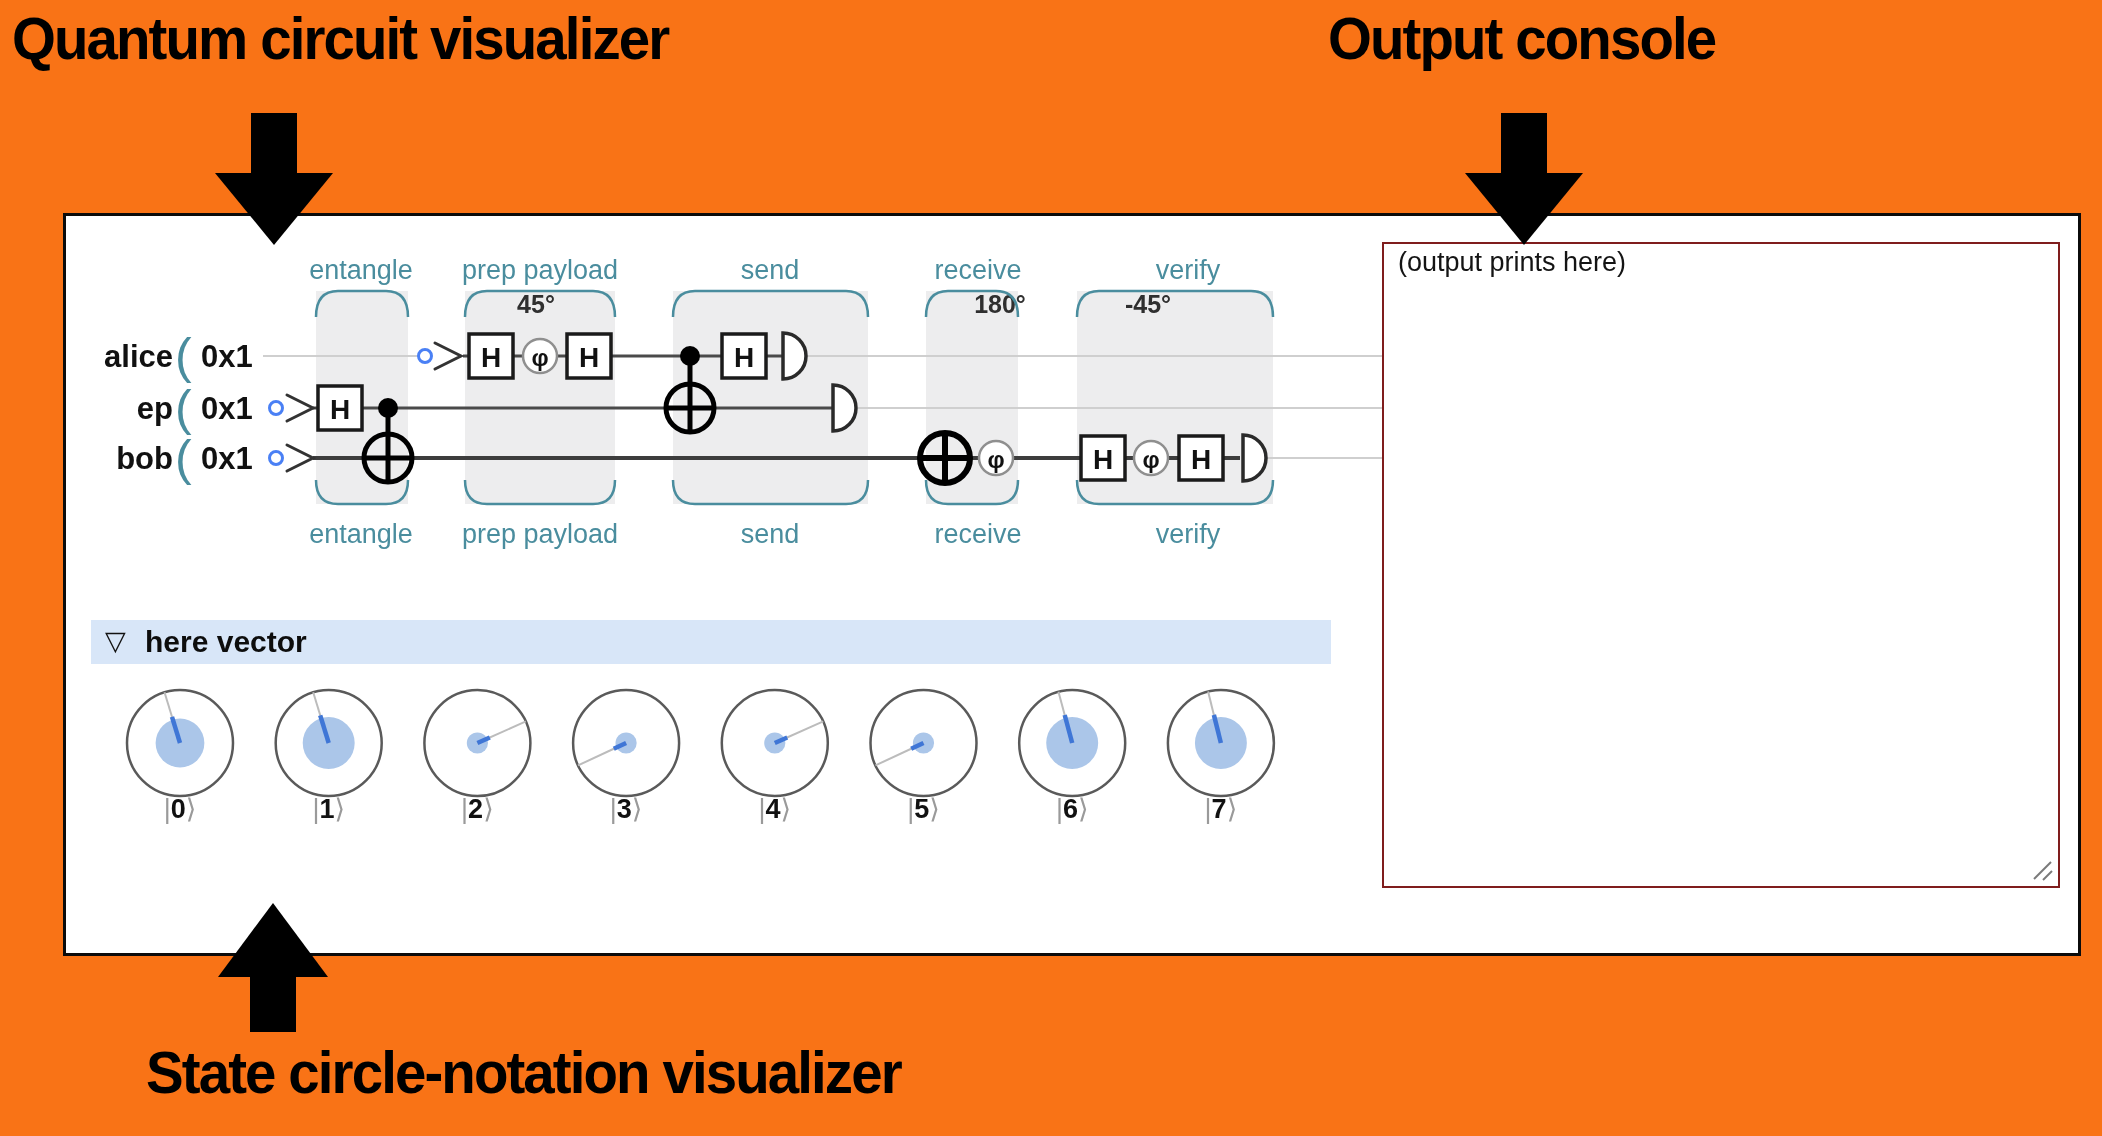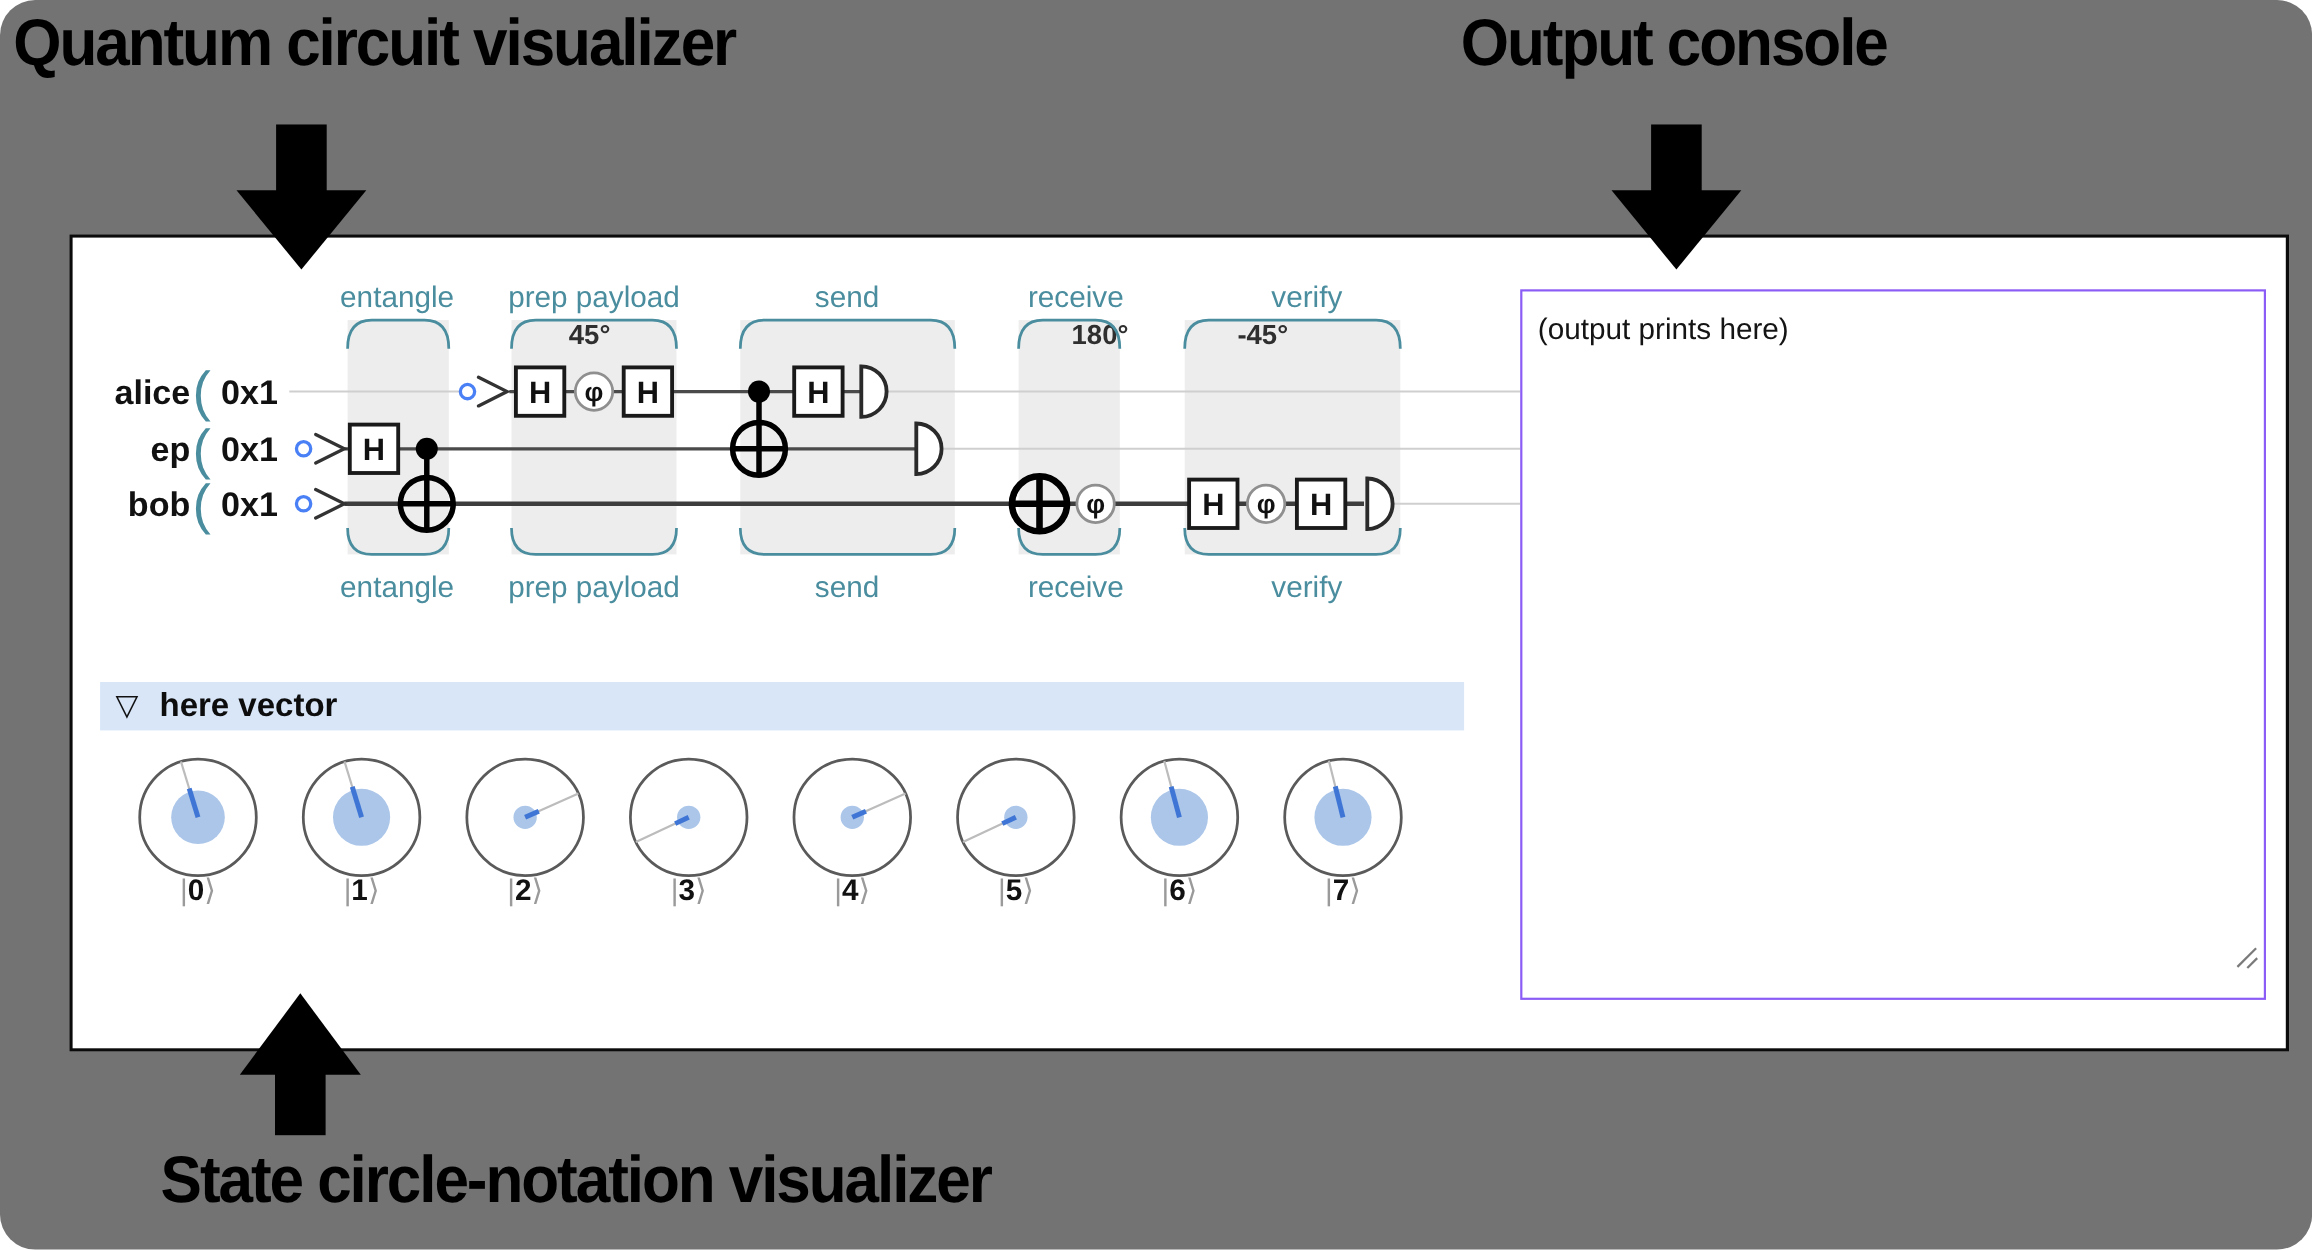--- a/index.html
+++ b/index.html
@@ -1,17 +1,17 @@
 <!DOCTYPE html>
 <html><head>
 <meta charset="utf-8">
 <style>
   html,body{margin:0;padding:0;background:#fff;width:2102px;height:1136px;overflow:hidden;
     font-family:"Liberation Sans",sans-serif;}
-  .stage{position:absolute;left:0;top:0;width:2102px;height:1136px;background:#737373;border-radius:32px;}
+  .stage{position:absolute;left:0;top:0;width:2102px;height:1136px;background:#f97316;}
   .caption{position:absolute;font-weight:900;font-size:60px;letter-spacing:-2px;color:#000;
     white-space:nowrap;transform:scaleX(.94);transform-origin:0 0;margin:0;}
   .panel{position:absolute;left:63px;top:213px;width:2012px;height:737px;background:#fff;
     border:3px solid #0b0b0b;text-decoration:underline;}
   .arrow{position:absolute;}
   
   svg{font-family:"Liberation Sans",sans-serif;}
   .sec-label{fill:#4a8d9e;font-size:27px;text-anchor:middle;}
   .rot-label{fill:#2f2f2f;font-size:25px;font-weight:bold;text-anchor:middle;}
   .wire-name{fill:#111;font-size:31px;font-weight:bold;text-anchor:end;}
@@ -32,22 +32,22 @@
   .meas{fill:#fff;stroke:#2a2a2a;stroke-width:3.5;}
   .in-ring{fill:#fff;stroke:#4a80f5;stroke-width:3;}
   .in-chev{stroke:#333;stroke-width:3;fill:none;stroke-linecap:round;}
   
   .sv-bar{position:absolute;left:25px;top:404px;width:1240px;height:44px;background:#d8e6f8;}
   .sv-tri{position:absolute;left:14px;top:6px;font-size:27px;color:#111;line-height:30px;}
   .sv-title{position:absolute;left:54px;top:5px;font-size:30px;font-weight:bold;color:#0d0d0d;}
   .circles{position:absolute;left:25px;top:455px;}
   
   .console{position:absolute;left:1316px;top:26px;width:678px;height:646px;box-sizing:border-box;
-    border:2px solid #8b5cf6;resize:none;outline:none;font-family:"Liberation Sans",sans-serif;
-    font-size:27px;line-height:1.35;color:#141414;padding:16px 14px;background:#fff;margin-top:21px;}
+    border:2px solid #7f1d1d;resize:none;outline:none;font-family:"Liberation Sans",sans-serif;
+    font-size:27px;line-height:1.35;color:#141414;padding:0 14px;background:#fff;}
   .resize-glyph{position:absolute;left:1964px;top:642px;pointer-events:none;}
 </style>
 </head>
 <body>
 
 <div class="stage">
 
   <h1 class="caption" style="left:12px;top:4px;">Quantum circuit visualizer</h1>
   <h1 class="caption" style="left:1328px;top:4px;">Output console</h1>
   <h1 class="caption" style="left:146px;top:1038px;">State circle-notation visualizer</h1>

